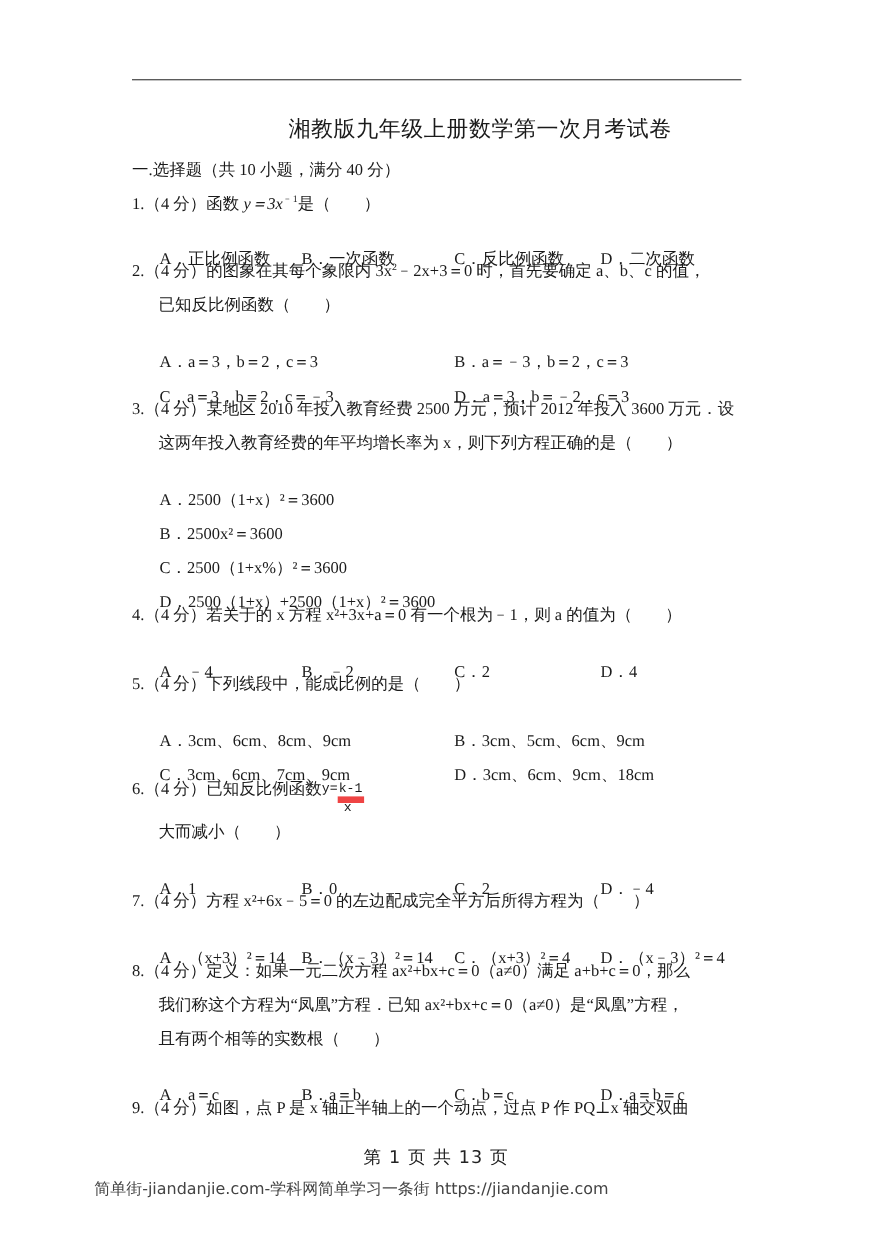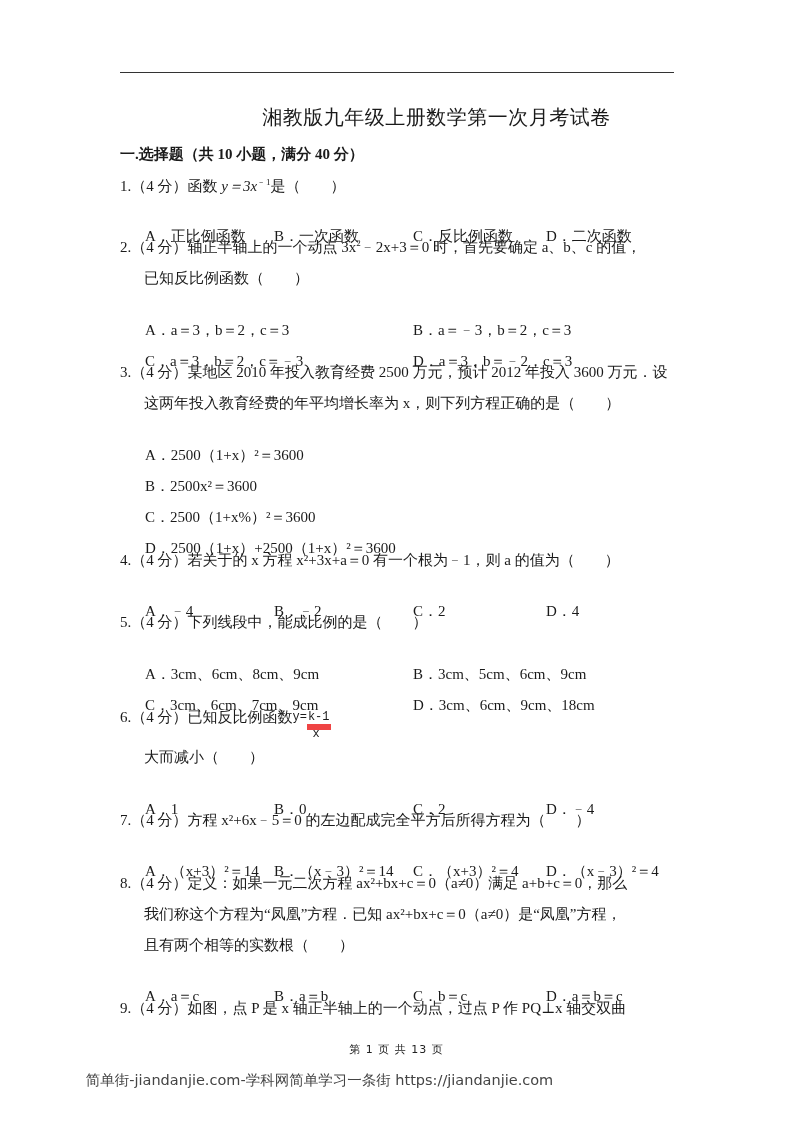--- a/index.html
+++ b/index.html
@@ -1,53 +1,53 @@
 <!DOCTYPE html>
 <html><head>
 <meta charset="utf-8">
 <style>
   html, body { margin: 0; padding: 0; background: #ffffff; }
   body { width: 793px; height: 1122px; position: relative; overflow: hidden;
          font-family: "Liberation Serif", "DejaVu Serif", serif; color: #1a1a1a; }
   .rule { position: absolute; left: 120px; top: 72px; width: 554px; height: 0; border-top: 1.3px solid #333; }
   .title { position: absolute; left: 0; width: 793px; top: 104px; text-align: center;
            font-size: 20px; font-weight: normal; letter-spacing: 0.5px; margin-left: 40px; }
-  .section { position: absolute; left: 120px; top: 145px; font-size: 15px; font-weight: bold; }
+  .section { position: absolute; left: 120px; top: 145px; font-size: 15px; font-weight: normal; }
   .line { position: absolute; font-size: 15px; white-space: nowrap; line-height: 20px; }
   .q { left: 120px; }
   .cont { left: 144px; }
   .opt { position: absolute; font-size: 15px; white-space: nowrap; line-height: 20px; margin-top: 20px; }
   i { font-style: italic; }
   sup { font-size: 9px; vertical-align: 6px; line-height: 0; }
   .frac { display: inline-block; position: relative; font-family: "Liberation Mono", "DejaVu Sans Mono", monospace; font-size: 12px; vertical-align: middle; }
   .frac .yeq { font-size: 12px; }
   .frac .num { display: inline-block; border-bottom: 6px solid #ef4444; padding: 0 1px; line-height: 14px; }
   .frac .den { position: absolute; left: 20px; top: 20px; line-height: 14px; }
   .footer-page { position: absolute; left: 0; width: 793px; top: 1042px; text-align: center;
-                 font-family: "DejaVu Sans", sans-serif; font-size: 11px; color: #222; letter-spacing: 1px; }
+                 font-family: "DejaVu Sans", sans-serif; font-size: 16px; color: #222; letter-spacing: 1px; }
   .footer-site { position: absolute; left: 0; width: 639px; top: 1071px; text-align: center;
                  font-family: "DejaVu Sans", sans-serif; font-size: 14.5px; color: #444; }
 </style>
 </head>
 <body>
 
 <div class="rule"></div>
 <div class="title">湘教版九年级上册数学第一次月考试卷</div>
 <div class="section">一.选择题（共 10 小题，满分 40 分）</div>
 
 <div class="line q" style="top:176px">
   <span>1.</span><span>（4 分）</span><span>函数 </span><i>y＝3x</i><sup>﹣1</sup><span>是（　　）</span>
 </div>
 <div class="opt" style="left:145px;top:206px">A．正比例函数</div>
 <div class="opt" style="left:274px;top:206px">B．一次函数</div>
 <div class="opt" style="left:413px;top:206px">C．反比例函数</div>
 <div class="opt" style="left:546px;top:206px">D．二次函数</div>
 
 <div class="line q" style="top:237px">
-  <span>2.</span><span>（4 分）</span><span>轴正半轴上的一个动点 3x</span><sup>2</sup><span>﹣2x+3＝0 时，首先要确定 a、b、c 的值，</span>
+  <span>2.</span><span>（4 分）</span><span>的图象在其每个象限内 3x</span><sup>2</sup><span>﹣2x+3＝0 时，首先要确定 a、b、c 的值，</span>
 </div>
 <div class="line cont" style="top:268px">已知反比例函数（　　）</div>
 <div class="opt" style="left:145px;top:300px">A．a＝3，b＝2，c＝3</div>
 <div class="opt" style="left:413px;top:300px">B．a＝﹣3，b＝2，c＝3</div>
 <div class="opt" style="left:145px;top:331px">C．a＝3，b＝2，c＝﹣3</div>
 <div class="opt" style="left:413px;top:331px">D．a＝3，b＝﹣2，c＝3</div>
 
 <div class="line q" style="top:362px">
   <span>3.</span><span>（4 分）</span><span>某地区 2010 年投入教育经费 2500 万元，预计 2012 年投入 3600 万元．设</span>
 </div>

